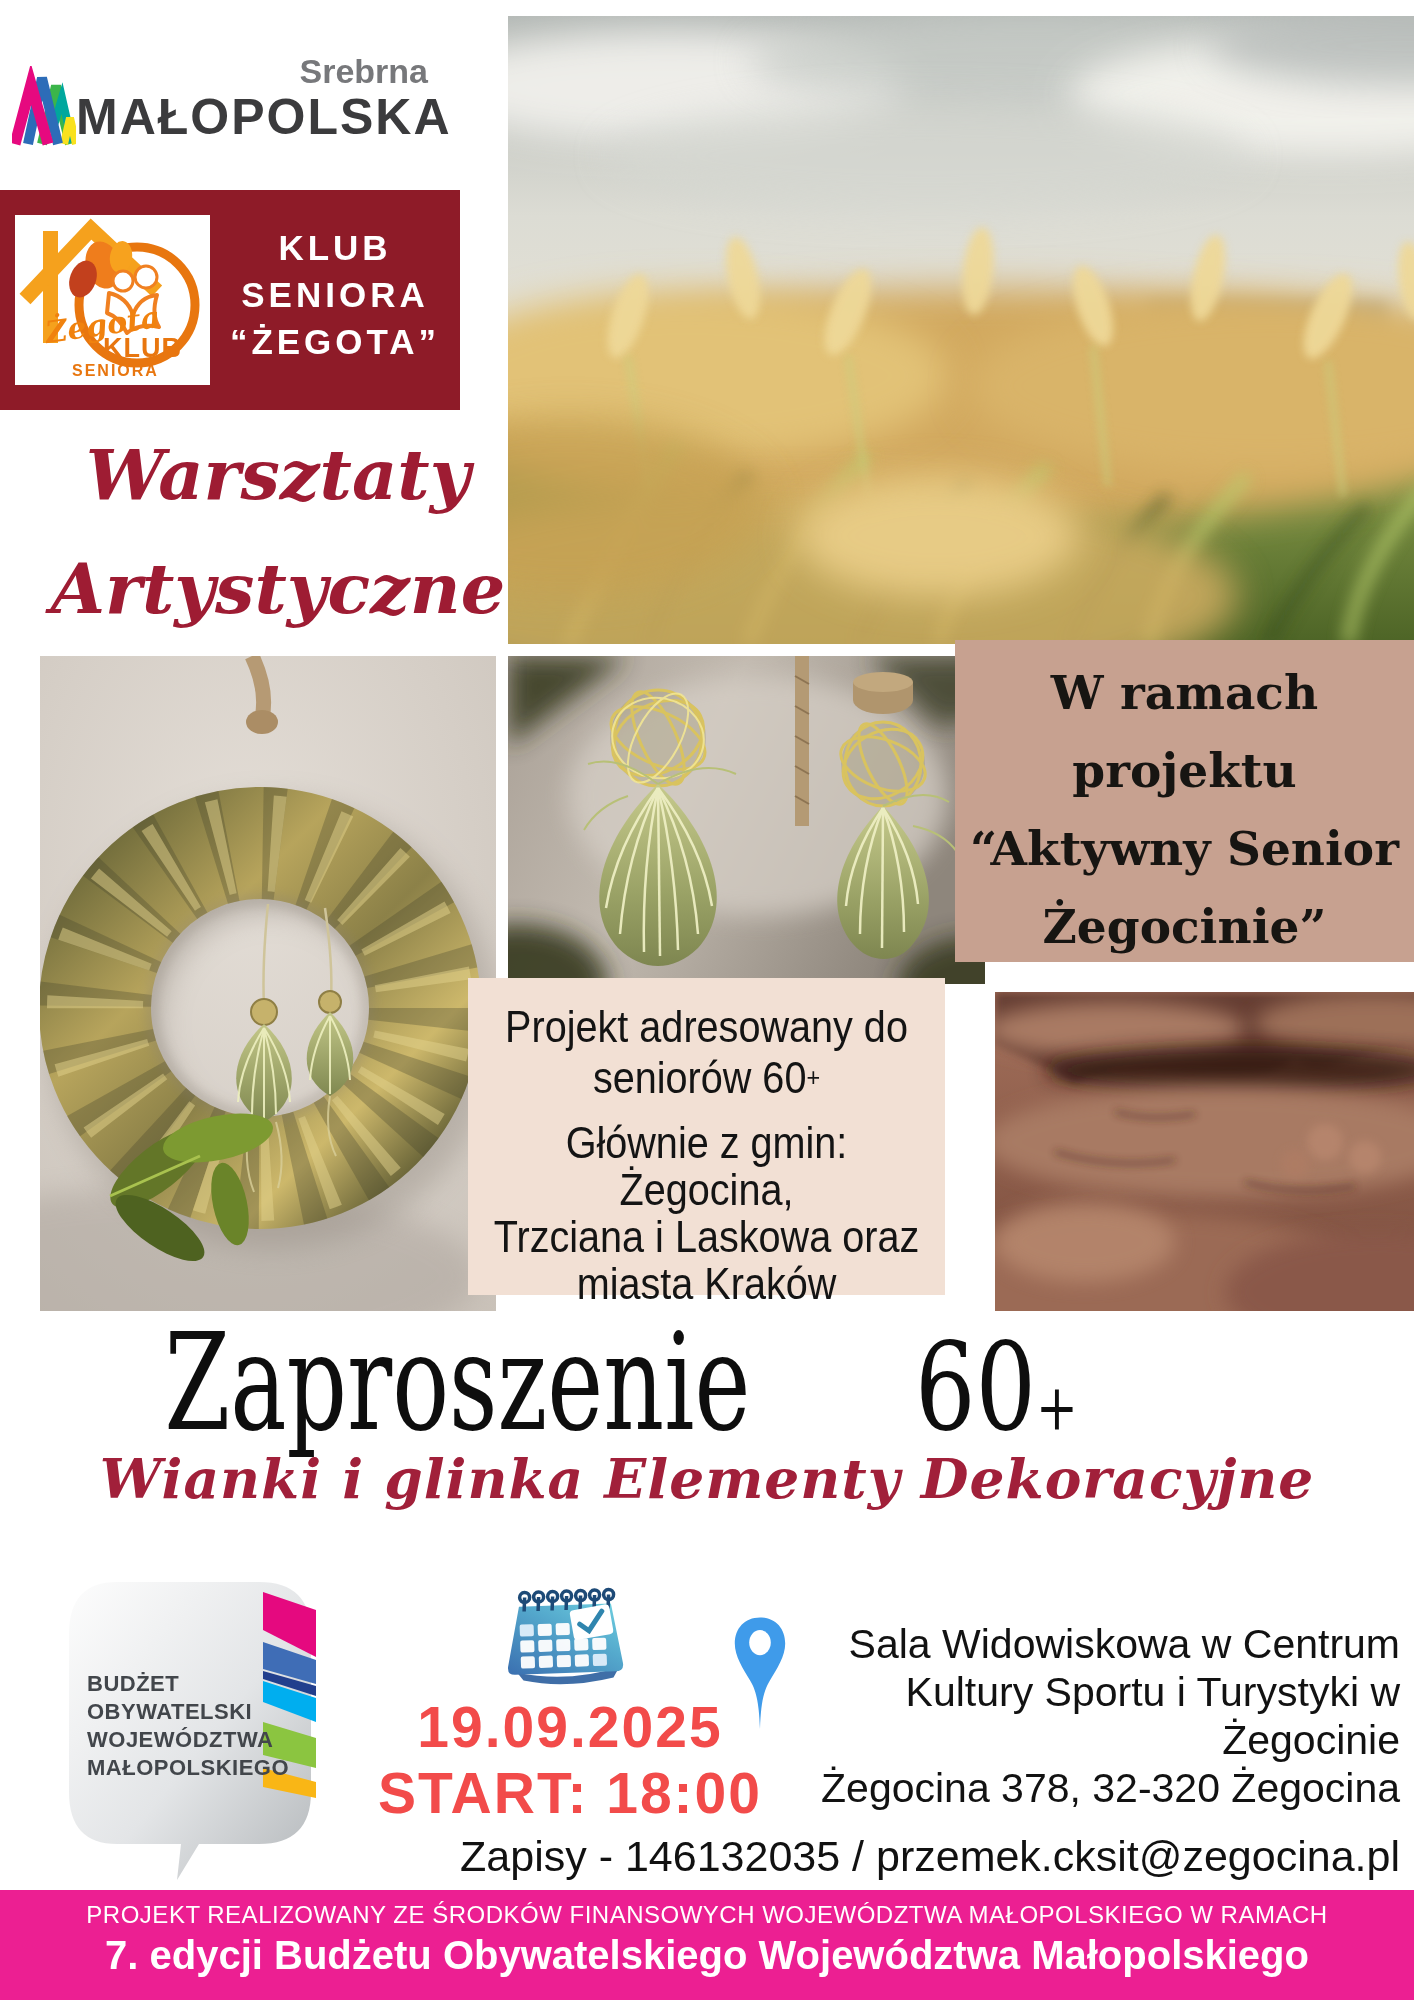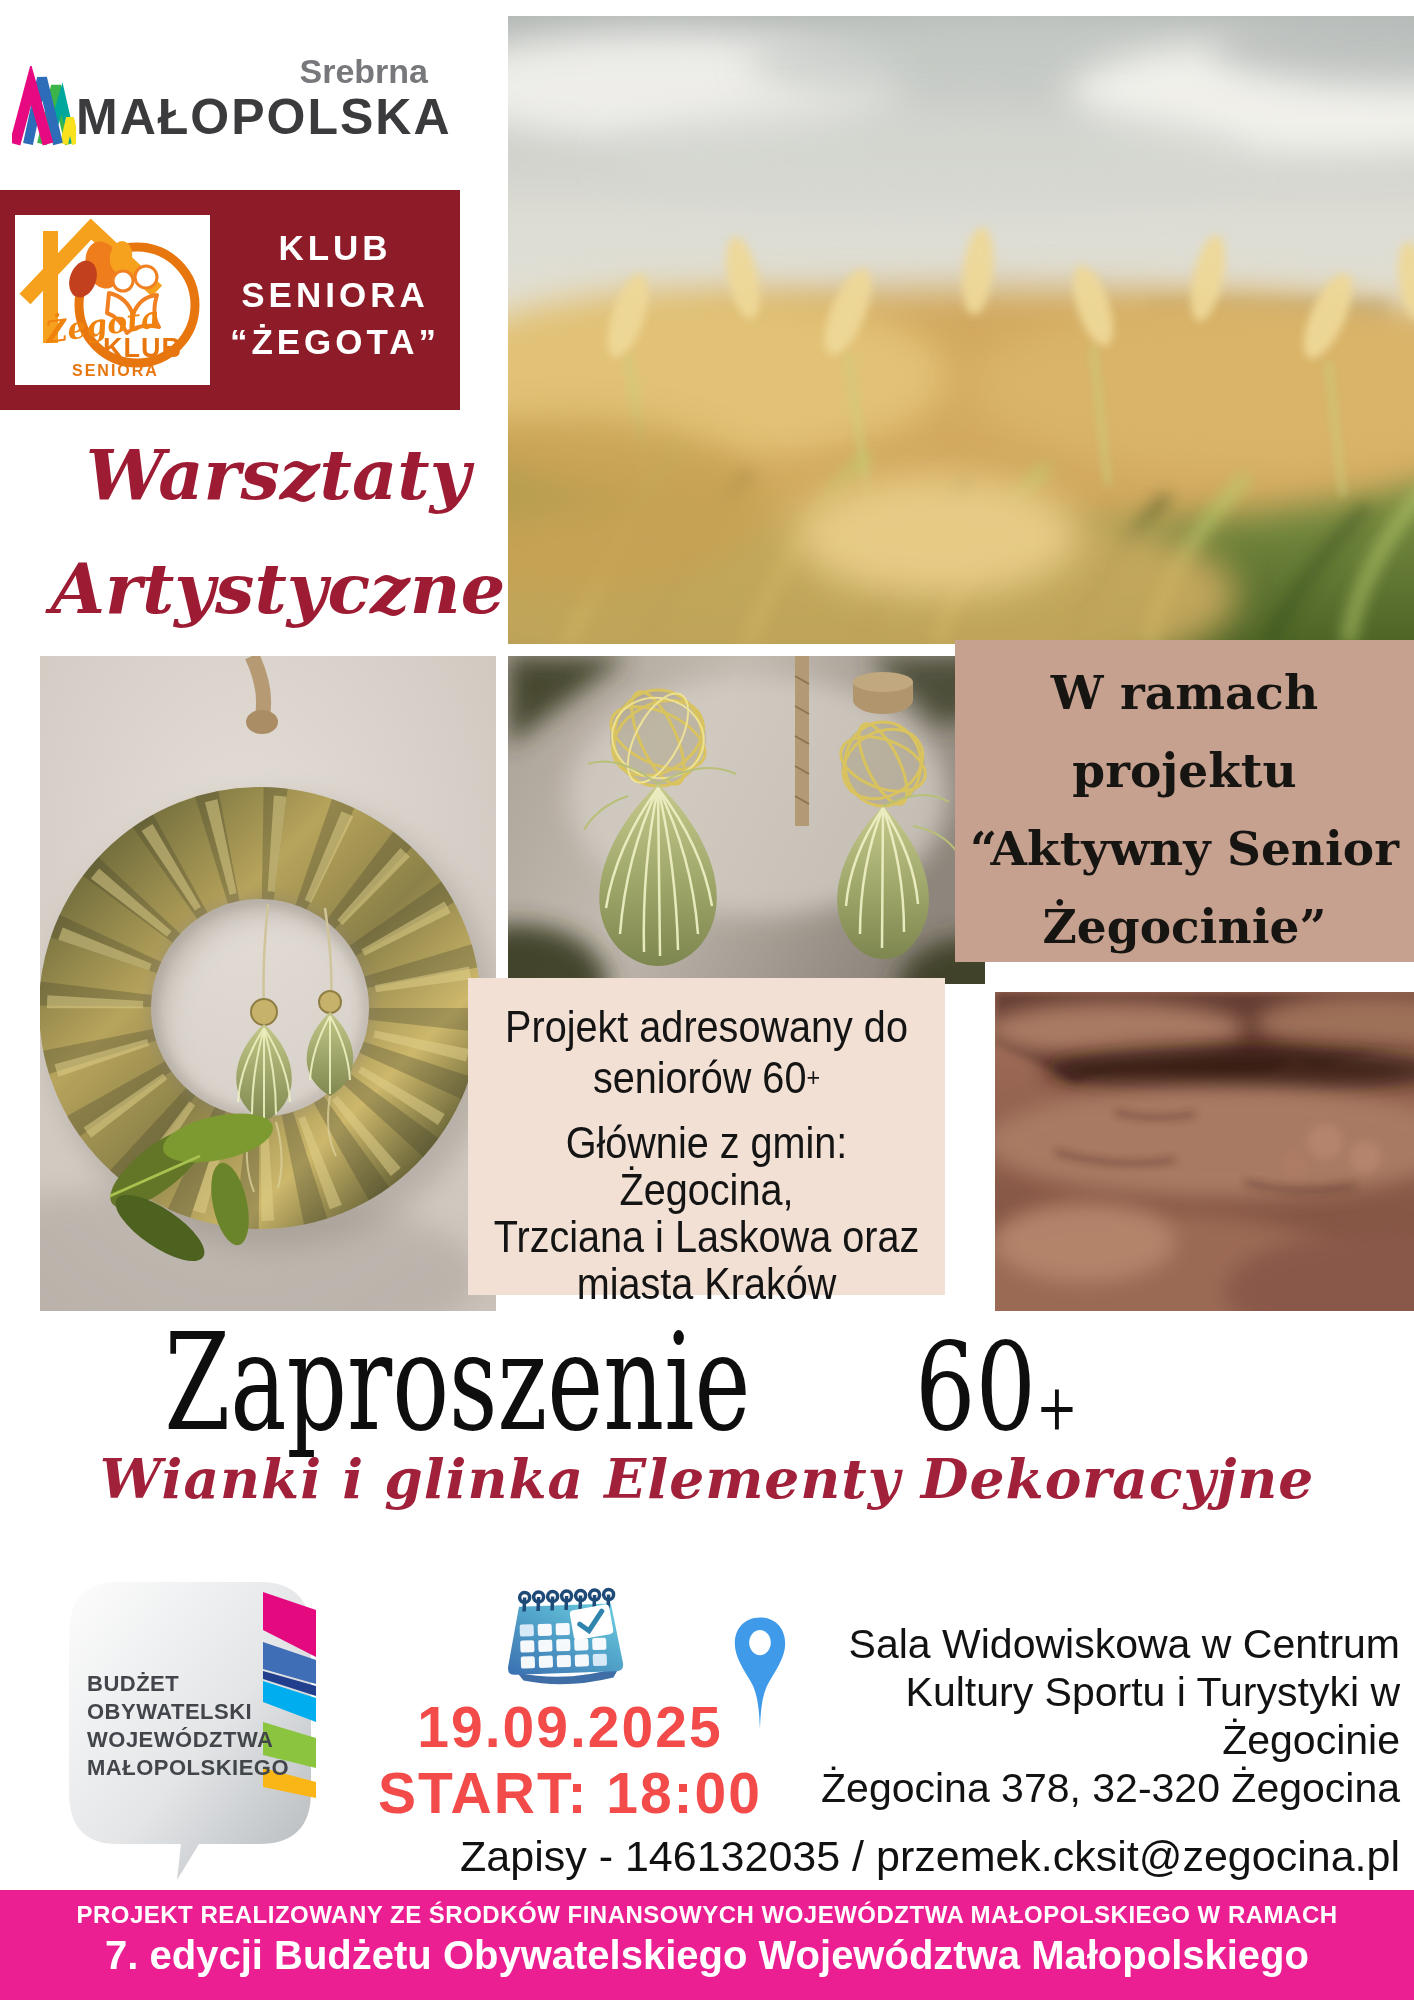--- a/index.html
+++ b/index.html
@@ -69,21 +69,21 @@
     font-weight:700;font-size:57px;letter-spacing:2px;color:#f24b4a;}
   .event-start{position:absolute;left:350px;top:1760px;width:440px;text-align:center;
     font-weight:700;font-size:57px;letter-spacing:2px;color:#f24b4a;}
   .pin{left:733px;top:1615px;width:54px;height:120px;}
   .venue{position:absolute;right:14px;top:1620px;width:660px;text-align:right;
     font-size:41px;line-height:48px;color:#121212;}
   .signup{position:absolute;right:14px;top:1832px;font-size:43px;color:#111;}
   
   .footer{position:absolute;left:0;top:1890px;width:1414px;height:110px;background:#ec1f92;
     color:#fff;text-align:center;}
-  .footer .f1{margin-top:11px;font-size:24px;font-weight:700;letter-spacing:.5px;}
+  .footer .f1{margin-top:11px;font-size:24px;font-weight:400;letter-spacing:.5px;}
   .footer .f2{margin-top:4px;font-size:40px;font-weight:700;}
 </style>
 </head>
 <body>
 
 <div id="poster">
 
   <section class="abs left-panel">
     <svg class="m-mark" width="64" height="80" viewBox="0 0 64 80">
       <path d="M30,78 L44,20 L58,78" stroke="#3bb54a" stroke-width="10" fill="none"></path>

